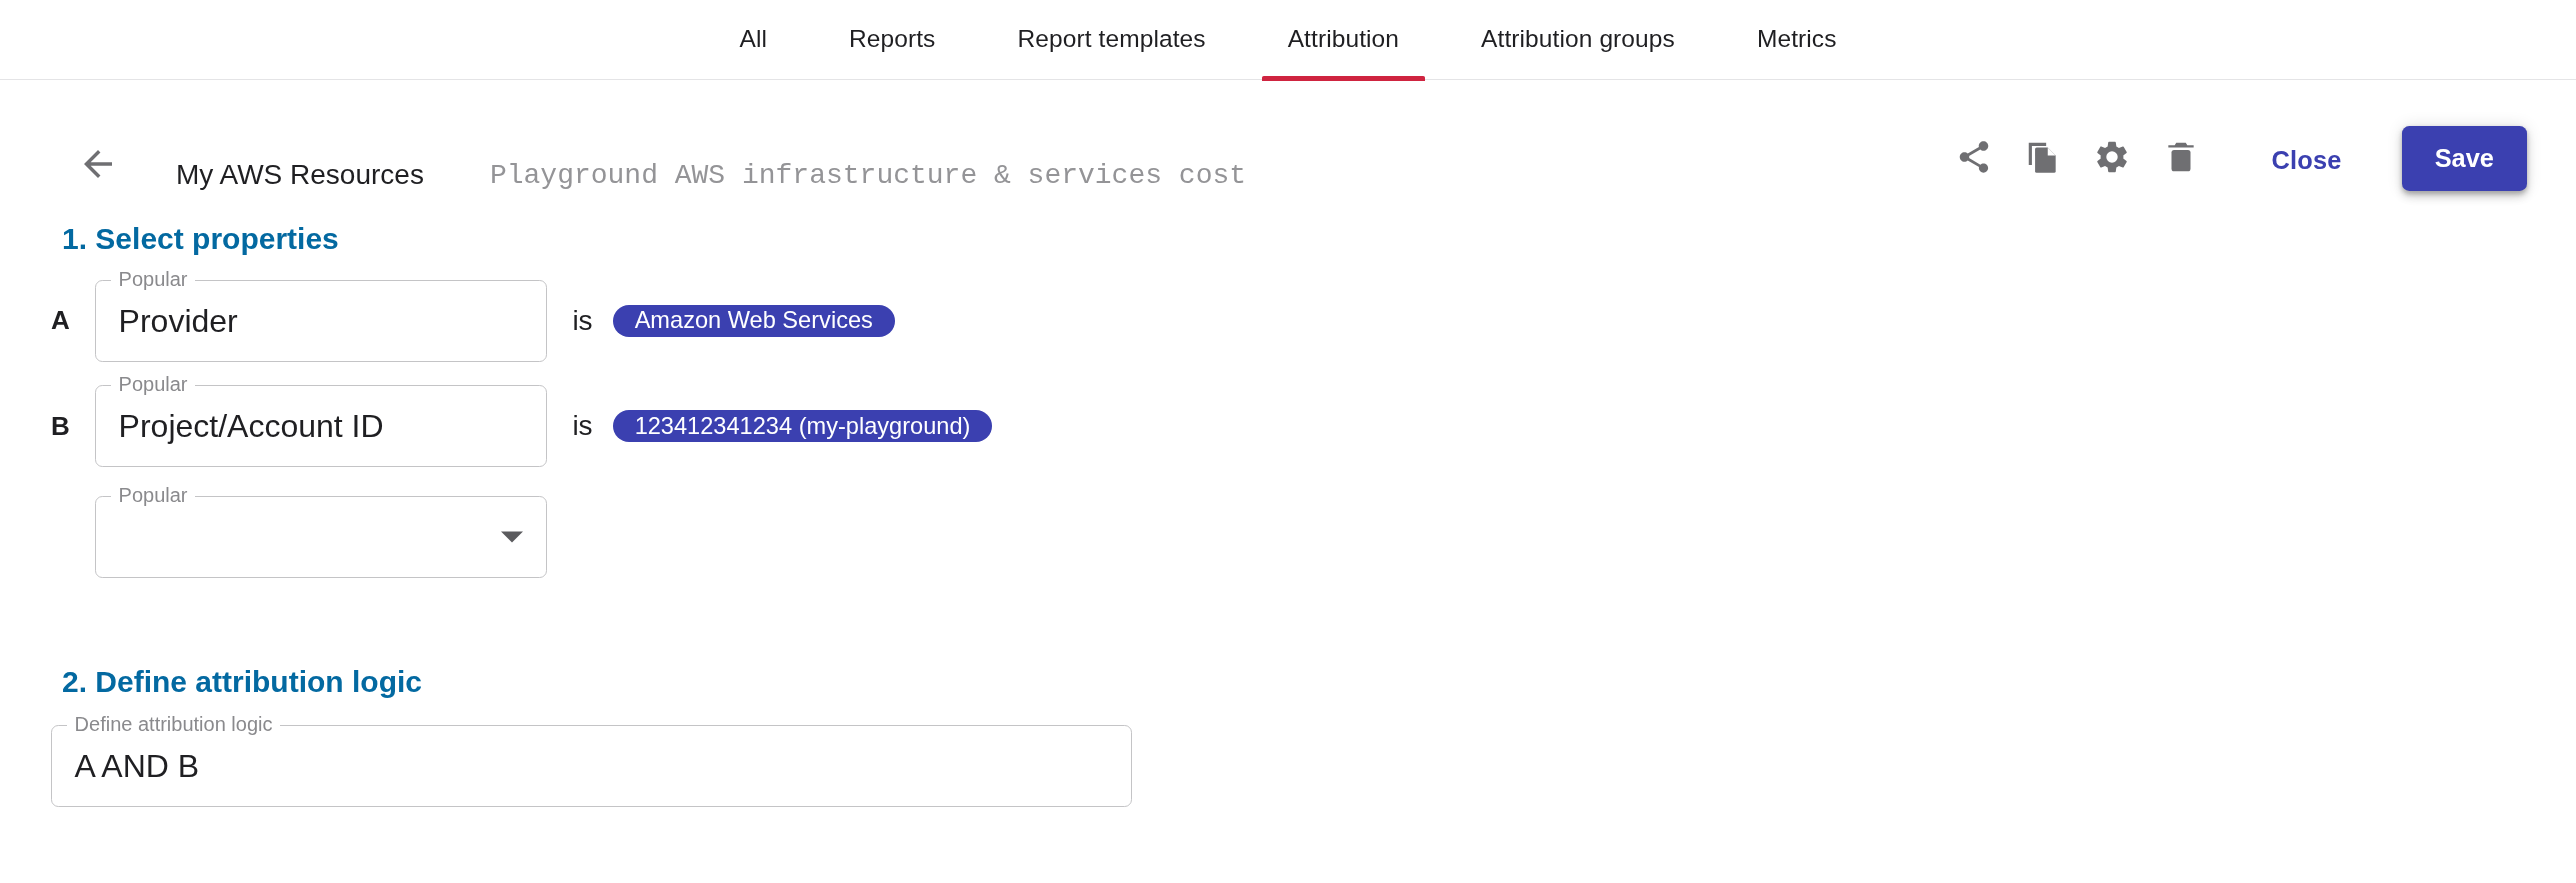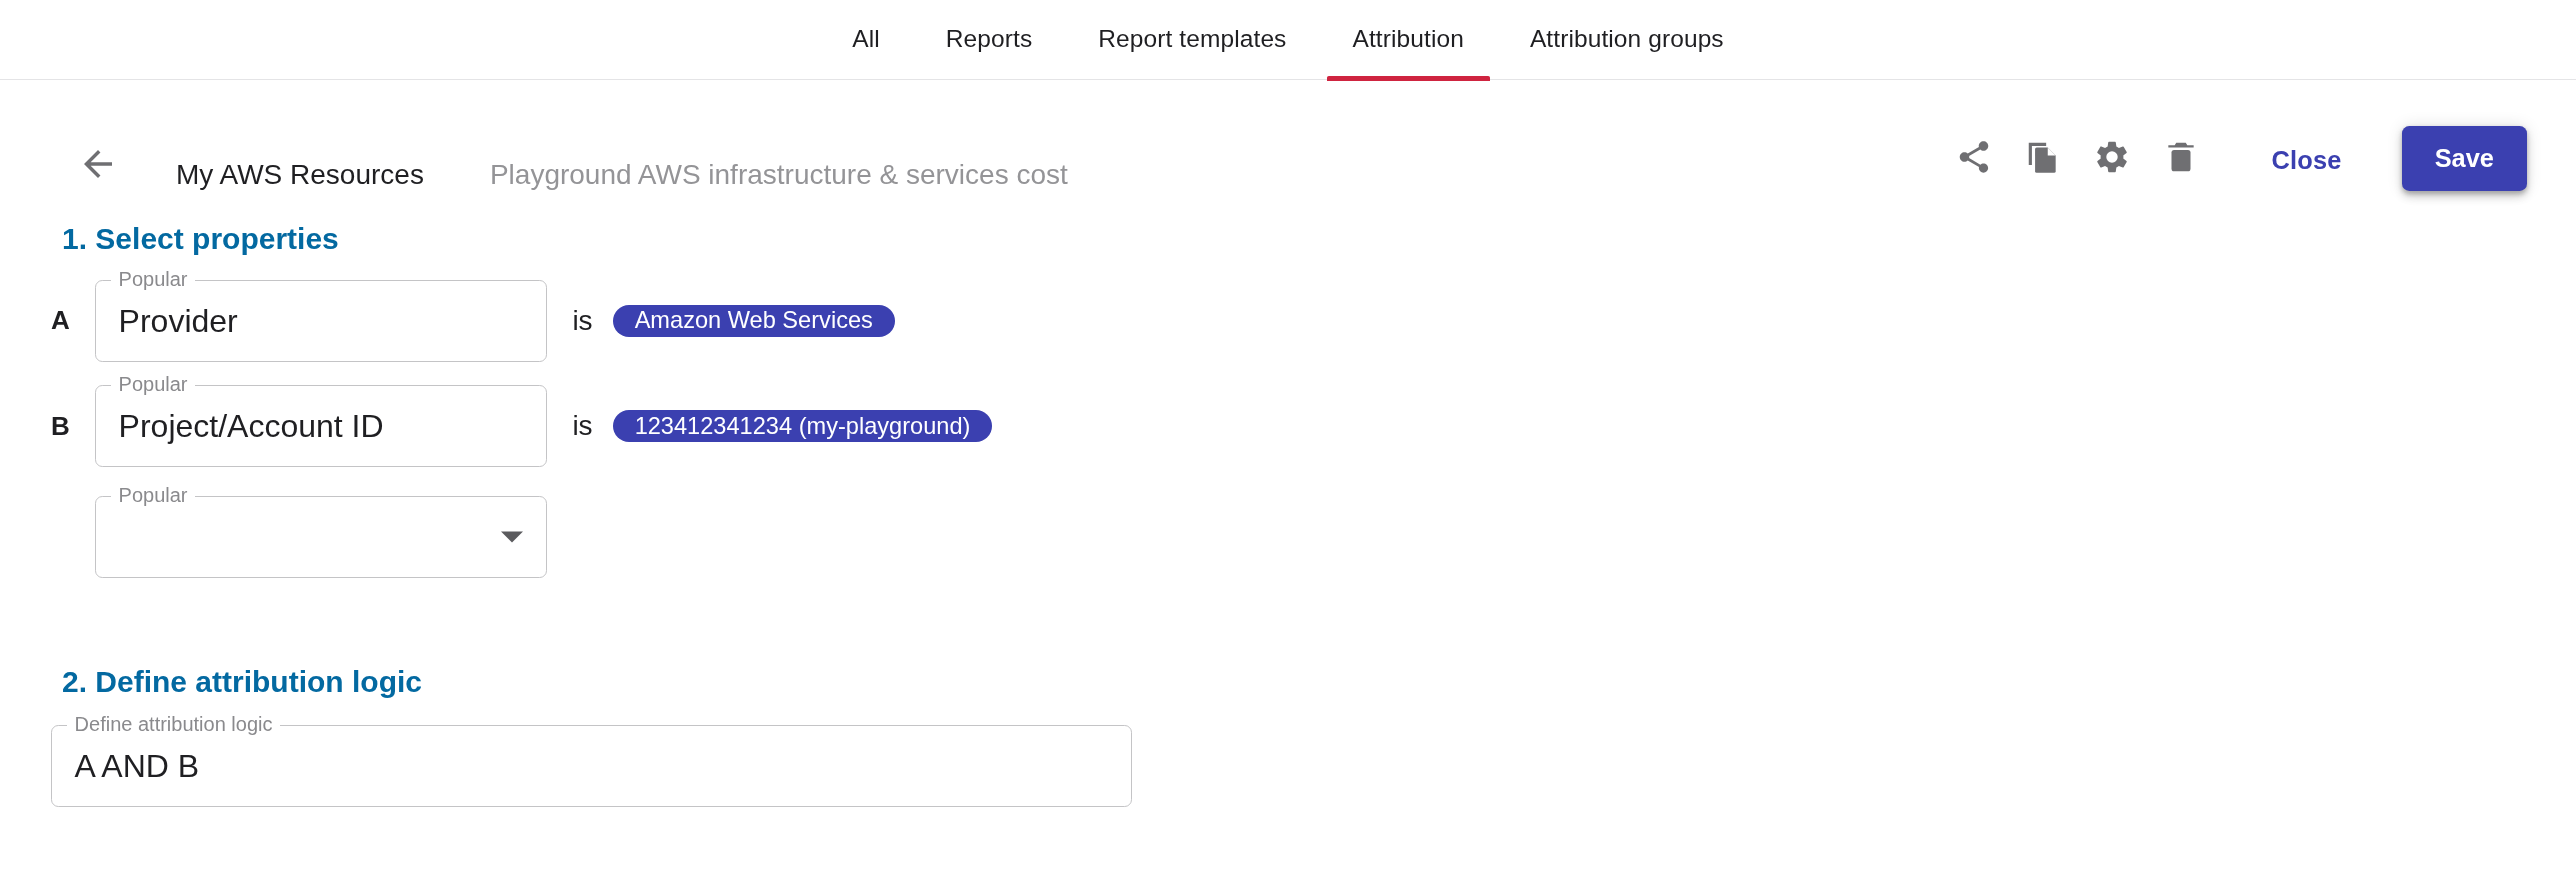--- a/index.html
+++ b/index.html
@@ -18,21 +18,21 @@
     position: relative;
     height: 80px;
     border-bottom: 1.8px solid #e4e4e6;
     display: flex;
     align-items: flex-end;
     justify-content: center;
   }
   .tabs {
     display: flex;
     align-items: flex-end;
-    gap: 0;
+    gap: 16px;
     height: 80px;
   }
   .tab {
     position: relative;
     display: flex;
     align-items: center;
     justify-content: center;
     height: 80px;
     padding: 0 33px;
     font-size: 24.5px;
@@ -75,21 +75,21 @@
     color: #1f1f22;
     margin-left: 51px;
     white-space: nowrap;
     font-family: "Liberation Sans", sans-serif;
   }
   .title-sub {
     font-size: 28px;
     color: #949497;
     margin-left: 66px;
     white-space: nowrap;
-    font-family: Liberation Sans, sans-serif;
+    font-family: Liberation Mono, monospace;
   }
 
   .header-spacer { flex: 1 1 auto; }
 
   .icon-btn {
     width: 69px; height: 69px;
     display: flex; align-items: center; justify-content: center;
     cursor: pointer;
     flex: none;
     border-radius: 50%;
@@ -238,20 +238,21 @@
 </head>
 <body>
 
 <div class="tabbar">
   <div class="tabs">
     <button class="tab">All</button>
     <button class="tab">Reports</button>
     <button class="tab">Report templates</button>
     <button class="tab active">Attribution</button>
     <button class="tab">Attribution groups</button>
+    <button class="tab">Metrics</button>
   </div>
 </div>
 
 <div class="header">
 
   <div class="back-btn">
     <span>
       <svg width="42" height="42" viewBox="0 0 24 24" aria-hidden="true">
         <path d="M20 11H7.8l5.6-5.6L12 4l-8 8 8 8 1.4-1.4L7.8 13H20v-2z" fill="#6f6f72"></path>
       </svg>

